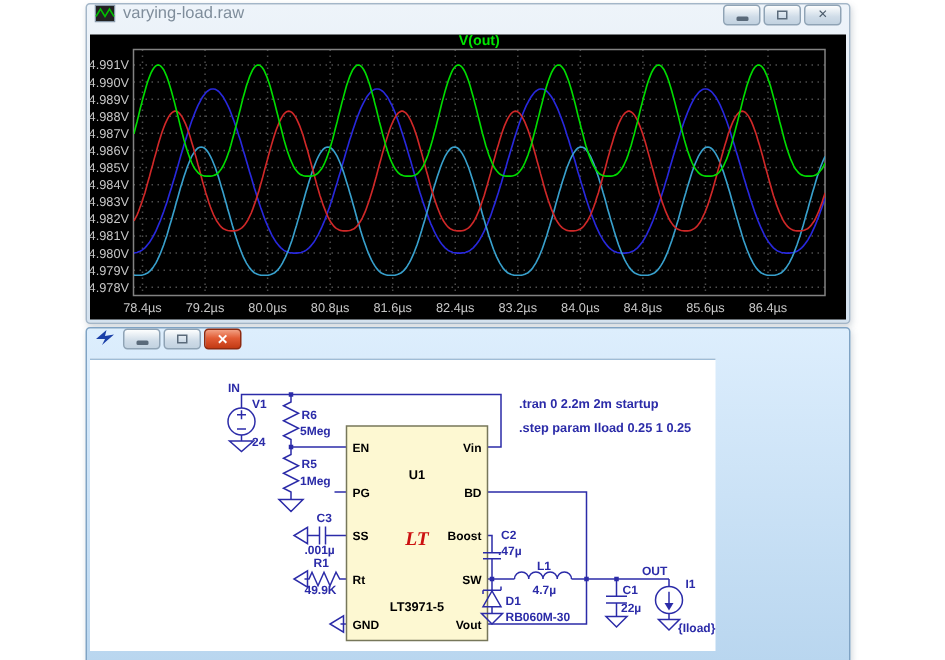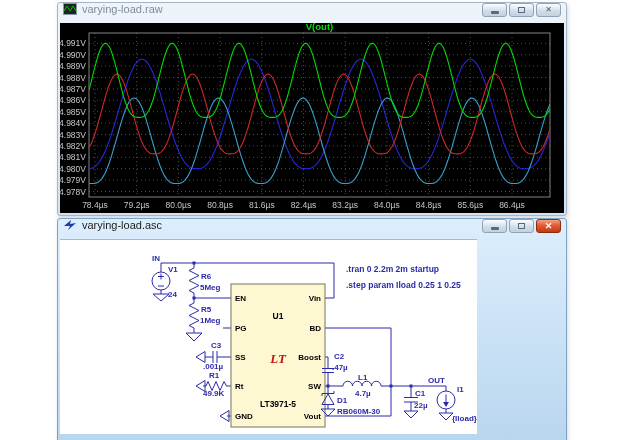--- a/index.html
+++ b/index.html
@@ -138,21 +138,20 @@
         </g>
       </svg>
   </div>
 </div>
 
 <div class="window" id="sch-win">
   <div class="titlebar">
     <svg width="14" height="12">
       <polygon points="1,7 8,1 7,5 13,4 5,11 7,7" fill="#1a3fa8" stroke="none"></polygon>
     </svg>
-    <span class="title">varying-load.asc</span>
     <span class="btns">
       <span class="winbtn">
           <span class="bar"></span>
         </span>
       <span class="winbtn">
           <span class="box"></span>
         </span>
       <span class="winbtn closebtn-active">✕</span>
     </span>
   </div>

